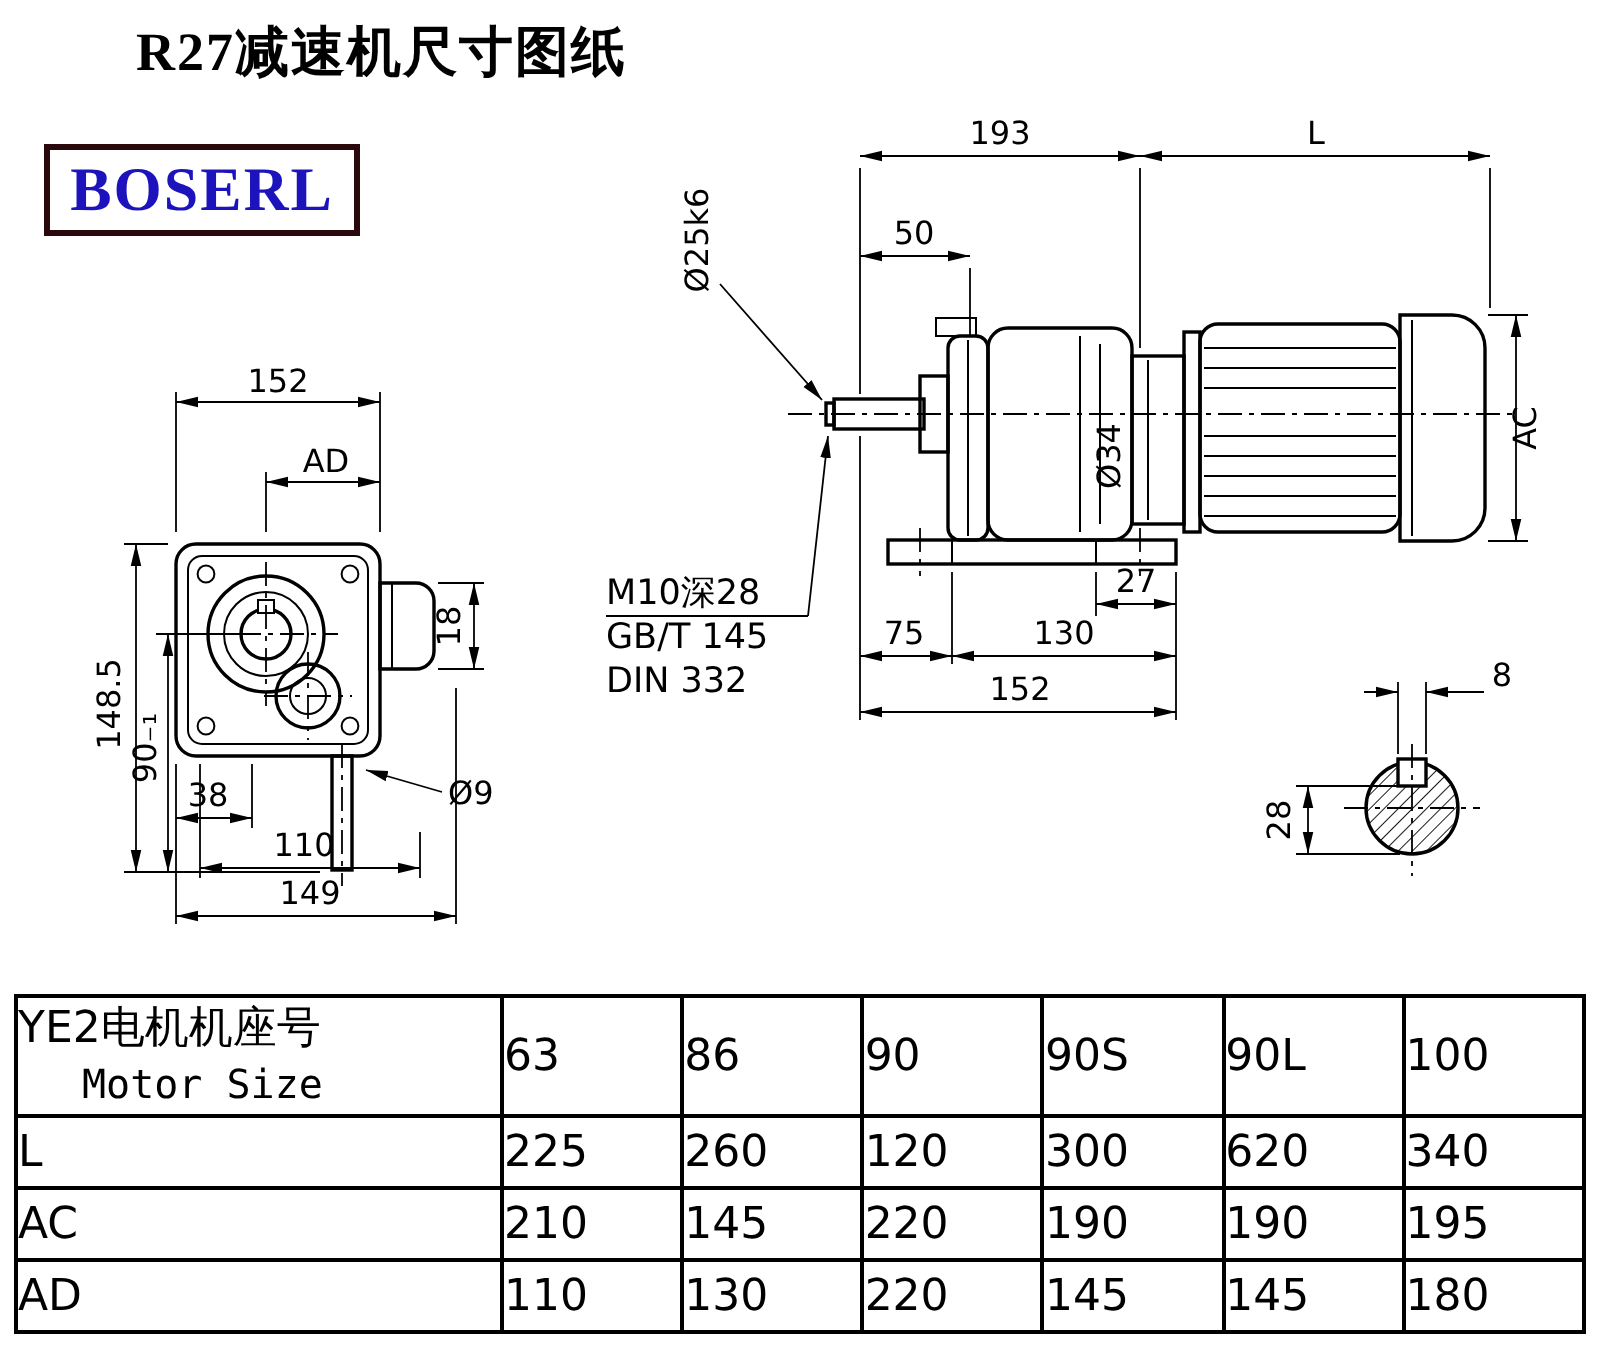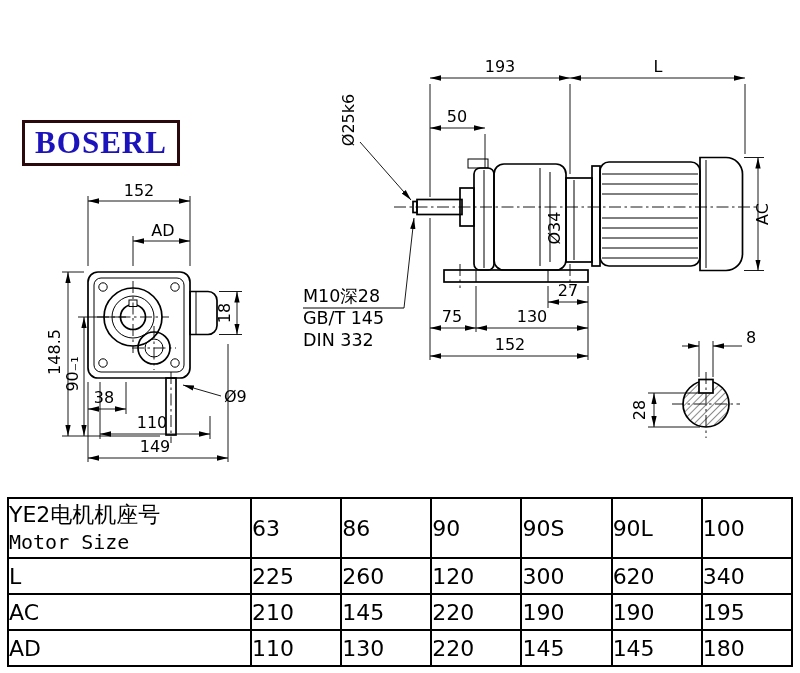--- a/index.html
+++ b/index.html
@@ -3,46 +3,47 @@
 <meta charset="utf-8">
 <style>
   * { margin:0; padding:0; box-sizing:border-box; }
   html,body { background:#fff; }
   body { width:800px; height:673px; font-family:"DejaVu Sans",sans-serif; color:#000; }
   .page { position:relative; width:800px; height:673px; background:#fff; overflow:hidden; }
 
   .title { position:absolute; left:68px; top:8px; font-family:"Liberation Serif",serif;
            font-weight:bold; font-size:27px; letter-spacing:1px; color:#000; white-space:nowrap; }
   .logo { position:absolute; left:22px; top:72px; width:158px; height:46px;
-          border:3px solid #2a090c; background:#fff; display:flex; align-items:center; justify-content:center;margin-top:48px; }
+          border:3px solid #2a090c; background:#fff; display:flex; align-items:center; justify-content:center; }
   .logo span { font-family:"Liberation Serif",serif; font-weight:bold; font-size:31px;
                color:#1c13bd; letter-spacing:1px; }
 
   svg.draw { position:absolute; left:0; top:0; }
   .md  { stroke:#000; stroke-width:1.7; fill:none; }
   .th  { stroke:#000; stroke-width:1; fill:none; }
   .ext { stroke:#000; stroke-width:0.9; fill:none; }
   .dim { stroke:#000; stroke-width:0.9; fill:none; }
   .cl  { stroke:#000; stroke-width:0.9; fill:none; stroke-dasharray:12 3.5 2.5 3.5; }
   .dt   { font-family:"DejaVu Sans",sans-serif; font-size:16px; fill:#000; }
   .note { font-family:"DejaVu Sans",sans-serif; font-size:17.5px; fill:#000; }
 
   table.spec { position:absolute; left:7px; top:497px; width:786px; border-collapse:collapse;
                table-layout:fixed; background:#fff; }
   table.spec td { border:2px solid #000; height:36px; font-size:22px; padding:0; }
   table.spec col.c0 { width:243px; }
   table.spec tr.hdr td { height:60px; }
   .hdr-cn { font-size:22px; line-height:28px; }
-  .hdr-en { font-family:"DejaVu Sans Mono",monospace; font-size:20px; line-height:26px; }
+  .hdr-en { font-family:"DejaVu Sans Mono",monospace; font-size:20px; line-height:26px;padding-left:32px; }
 </style>
 </head>
 <body>
 
 <div class="page">
 
+  <div class="title">R27减速机尺寸图纸</div>
 
   <div class="logo">
     <span>BOSERL</span>
   </div>
 
   <svg class="draw" width="800" height="490" viewBox="0 0 800 490">
     <defs>
       <marker id="ar" viewBox="0 0 10 10" refX="10" refY="5" markerWidth="11" markerHeight="11" markerUnits="userSpaceOnUse" orient="auto-start-reverse">
         <path d="M0,2.6 L10,5 L0,7.4 z" fill="#000"></path>
       </marker>

